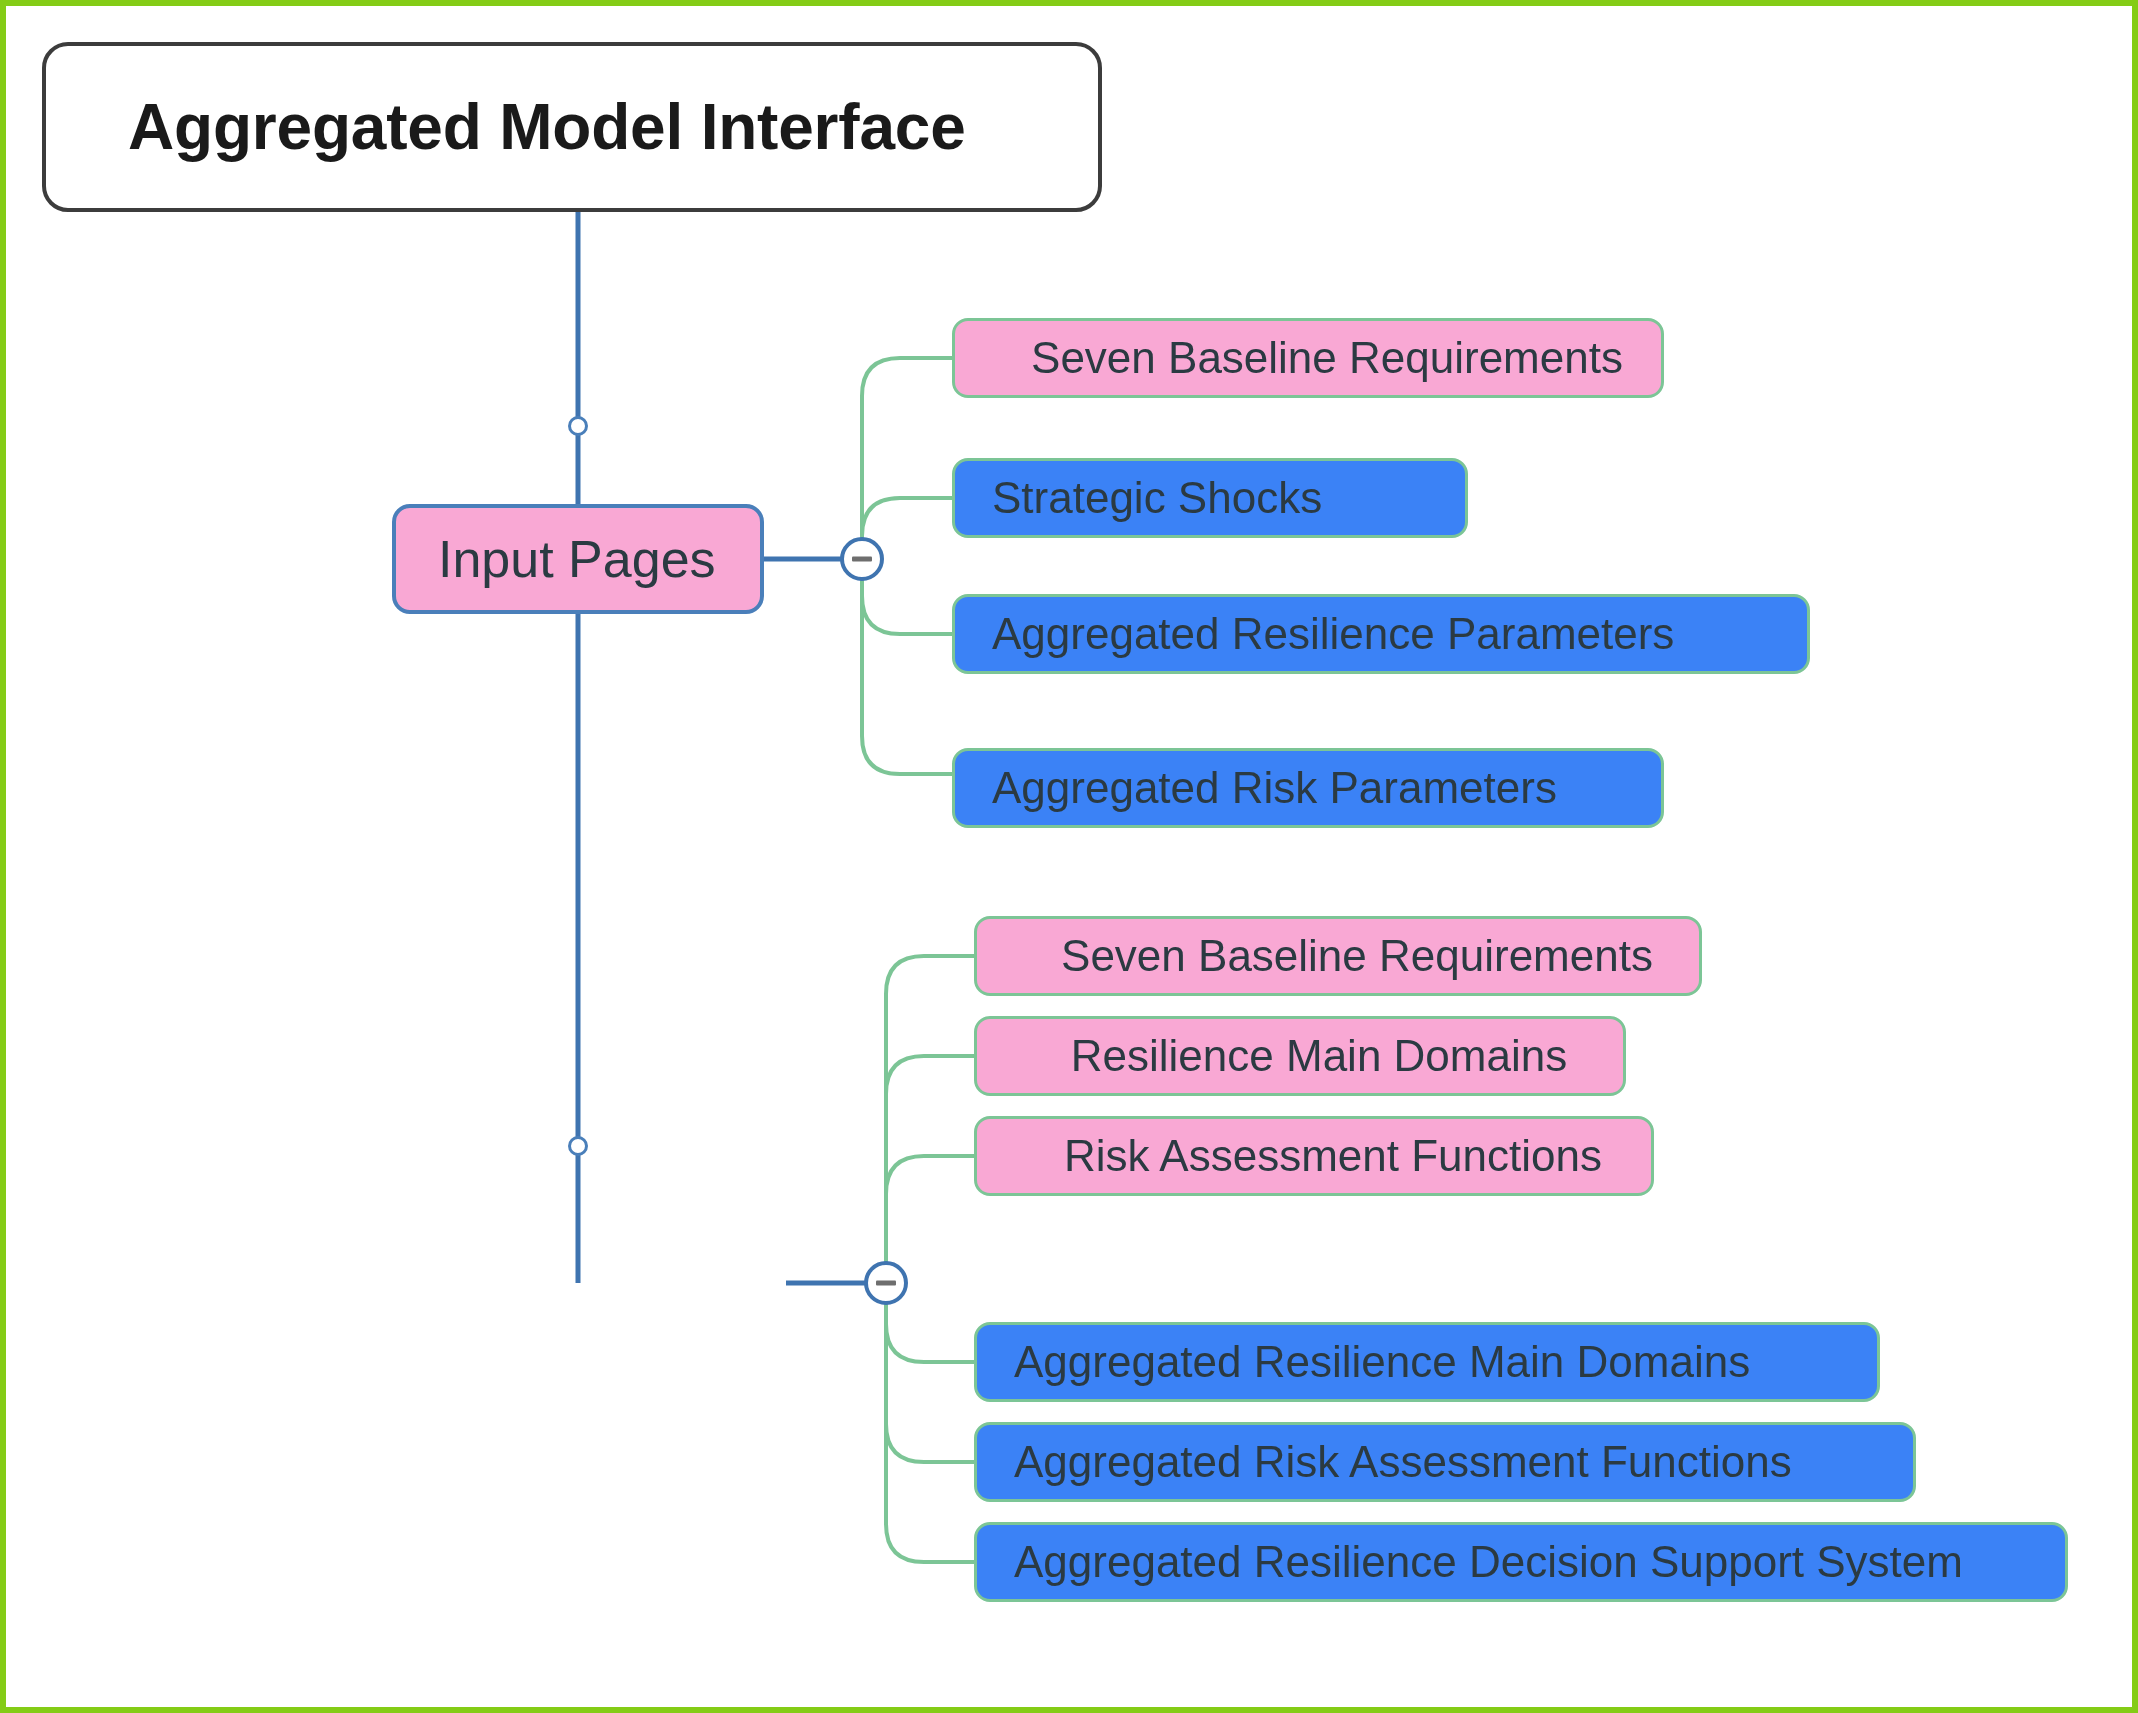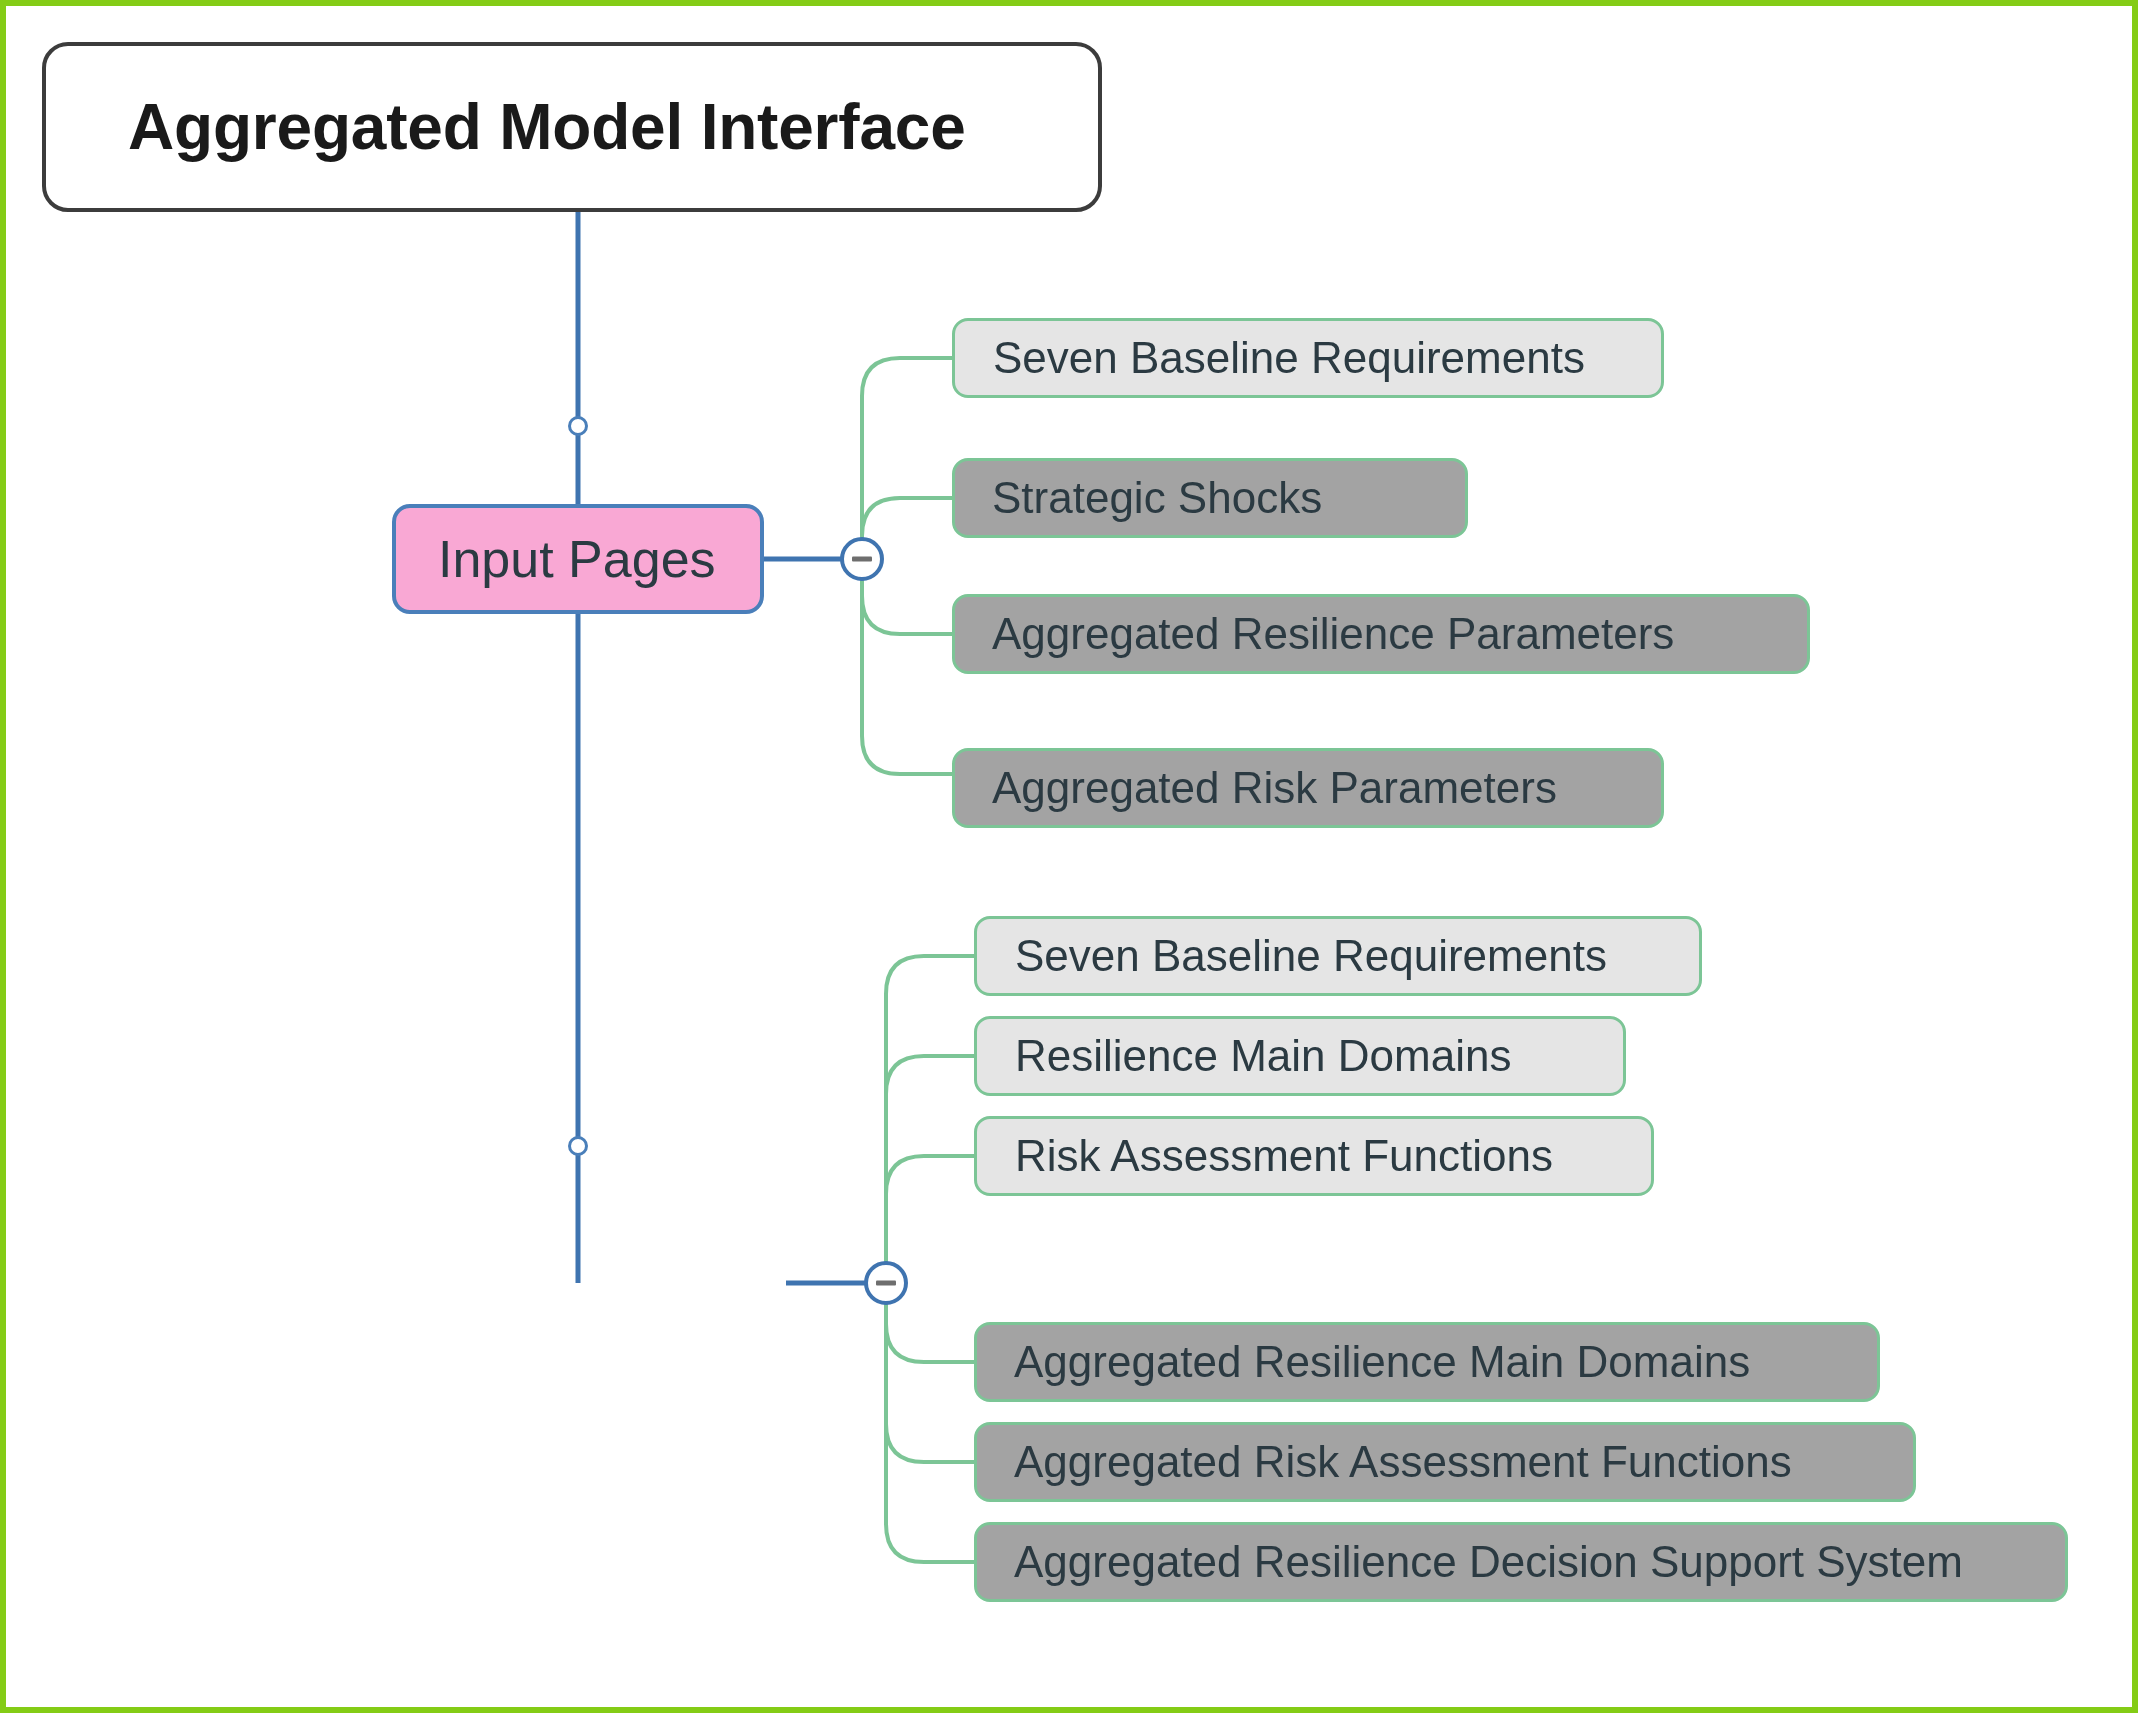--- a/index.html
+++ b/index.html
@@ -72,24 +72,25 @@
   
   .node-leaf {
     border: 3px solid #7cc596;
     border-radius: 16px;
     font-size: 44px;
     color: #2b3a42;
     padding-left: 38px;
     height: 80px;
   }
   .node-leaf.plain {
-    background: #e5e5e5;
+    background: #f9a8d4;
+    justify-content: center;
   }
   .node-leaf.filled {
-    background: #a3a3a3;
+    background: #3b82f6;
     padding-left: 37px;
   }
   
   .toggle {
     position: absolute;
     width: 44px;
     height: 44px;
     border: 4px solid #3f74b0;
     border-radius: 50%;
     background: #ffffff;

